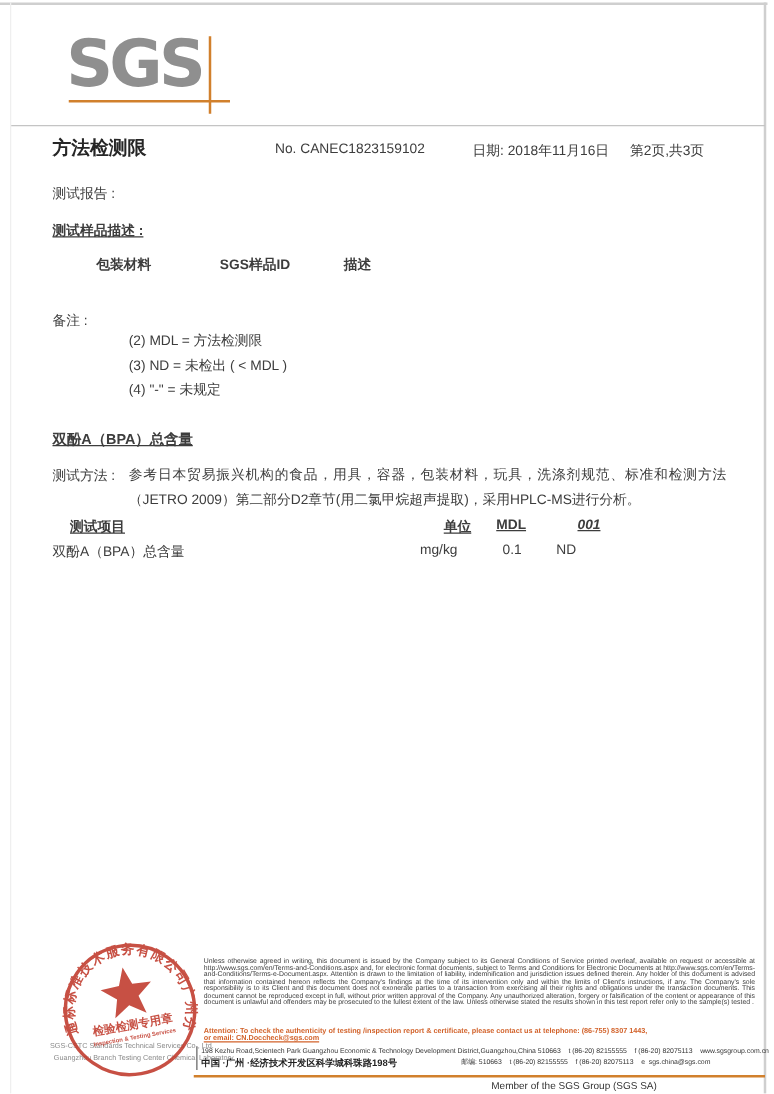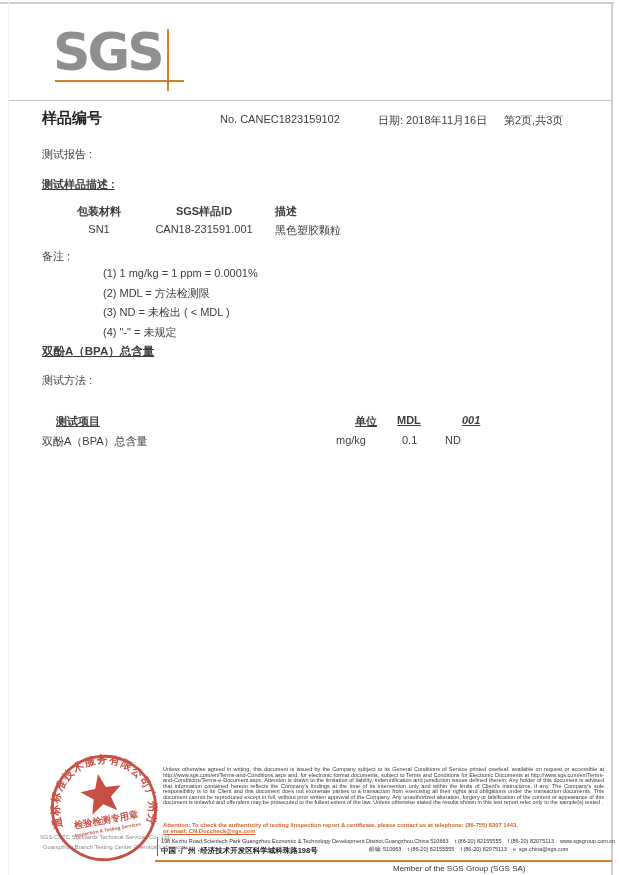--- a/index.html
+++ b/index.html
@@ -79,51 +79,46 @@
 
   <div class="border-top"></div>
   <div class="border-right"></div>
   <div class="border-left"></div>
 
   <div class="logo">SGS</div>
   <div class="logo-vline"></div>
   <div class="logo-hline"></div>
 
   <div class="header-rule"></div>
-  <div class="doc-title">样品编号</div>
+  <div class="doc-title">方法检测限</div>
   <div class="report-no">No. CANEC1823159102</div>
   <div class="doc-date">日期: 2018年11月16日</div>
   <div class="page-info">第2页,共3页</div>
 
   <div class="results-label">测试报告 :</div>
   <div class="sample-desc-label">测试样品描述 :</div>
 
   <div class="sample-table">
     <div class="row hdr">
       <span class="c1">包装材料</span>
       <span class="c2">SGS样品ID</span>
       <span class="c3">描述</span>
     </div>
-    <div class="row">
-      <span class="c1">SN1</span>
-      <span class="c2">CAN18-231591.001</span>
-      <span class="c3">黑色塑胶颗粒</span>
-    </div>
   </div>
 
   <div class="notes-label">备注 :</div>
   <div class="notes-list">
-    <div>(1) 1 mg/kg = 1 ppm = 0.0001%</div>
     <div>(2) MDL = 方法检测限</div>
     <div>(3) ND = 未检出 ( &lt; MDL )</div>
     <div>(4) "-" = 未规定</div>
   </div>
 
   <div class="bpa-heading">双酚A（BPA）总含量</div>
   <div class="method-label">测试方法 :</div>
+  <div class="method-text">参考日本贸易振兴机构的食品，用具，容器，包装材料，玩具，洗涤剂规范、标准和检测方法（JETRO 2009）第二部分D2章节(用二氯甲烷超声提取)，采用HPLC-MS进行分析。</div>
 
   <div class="result-table">
     <span class="rt-h rt-h1">测试项目</span>
     <span class="rt-h rt-h2">单位</span>
     <span class="rt-h rt-h3">MDL</span>
     <span class="rt-h rt-h4">001</span>
     <span class="rt-c1">双酚A（BPA）总含量</span>
     <span class="rt-c2">mg/kg</span>
     <span class="rt-c3">0.1</span>
     <span class="rt-c4">ND</span>

